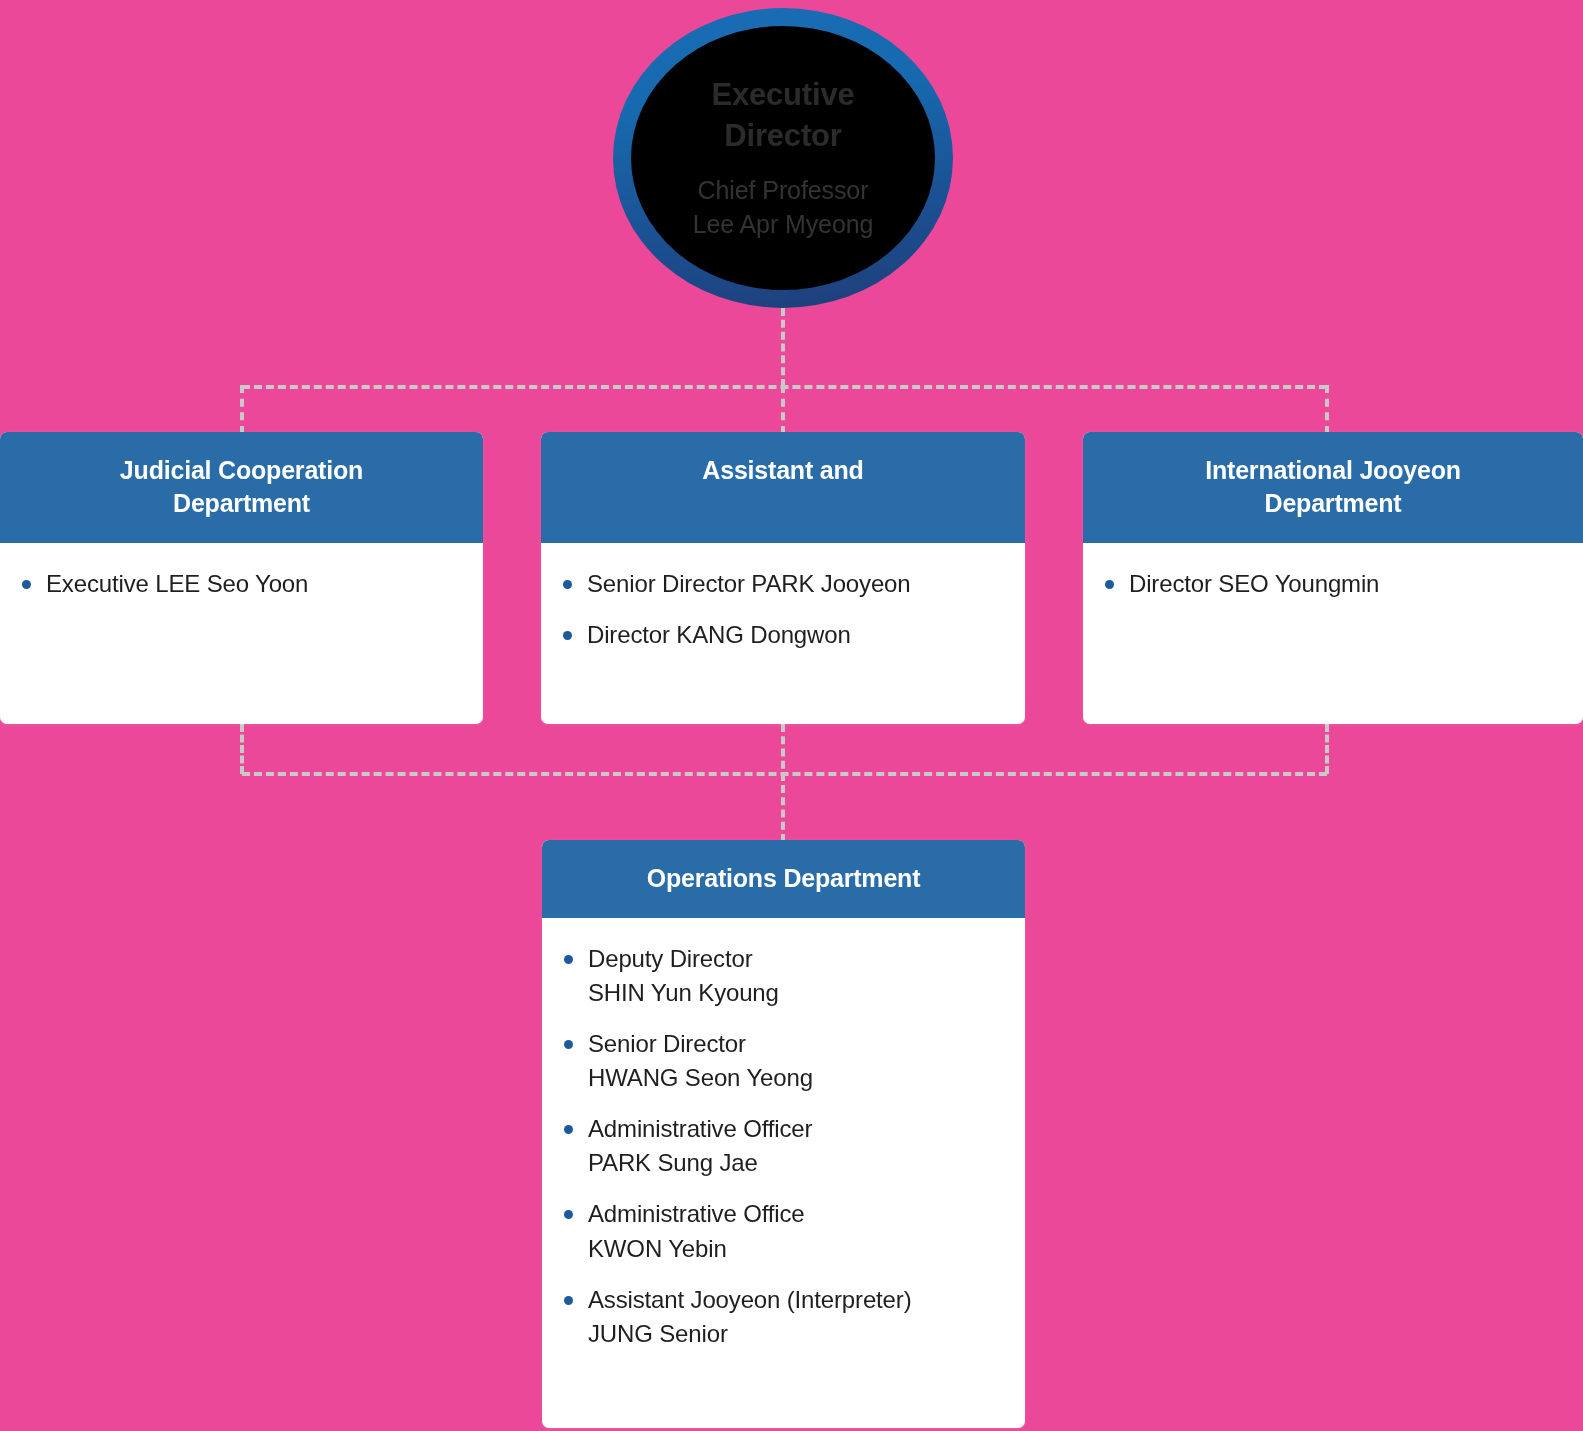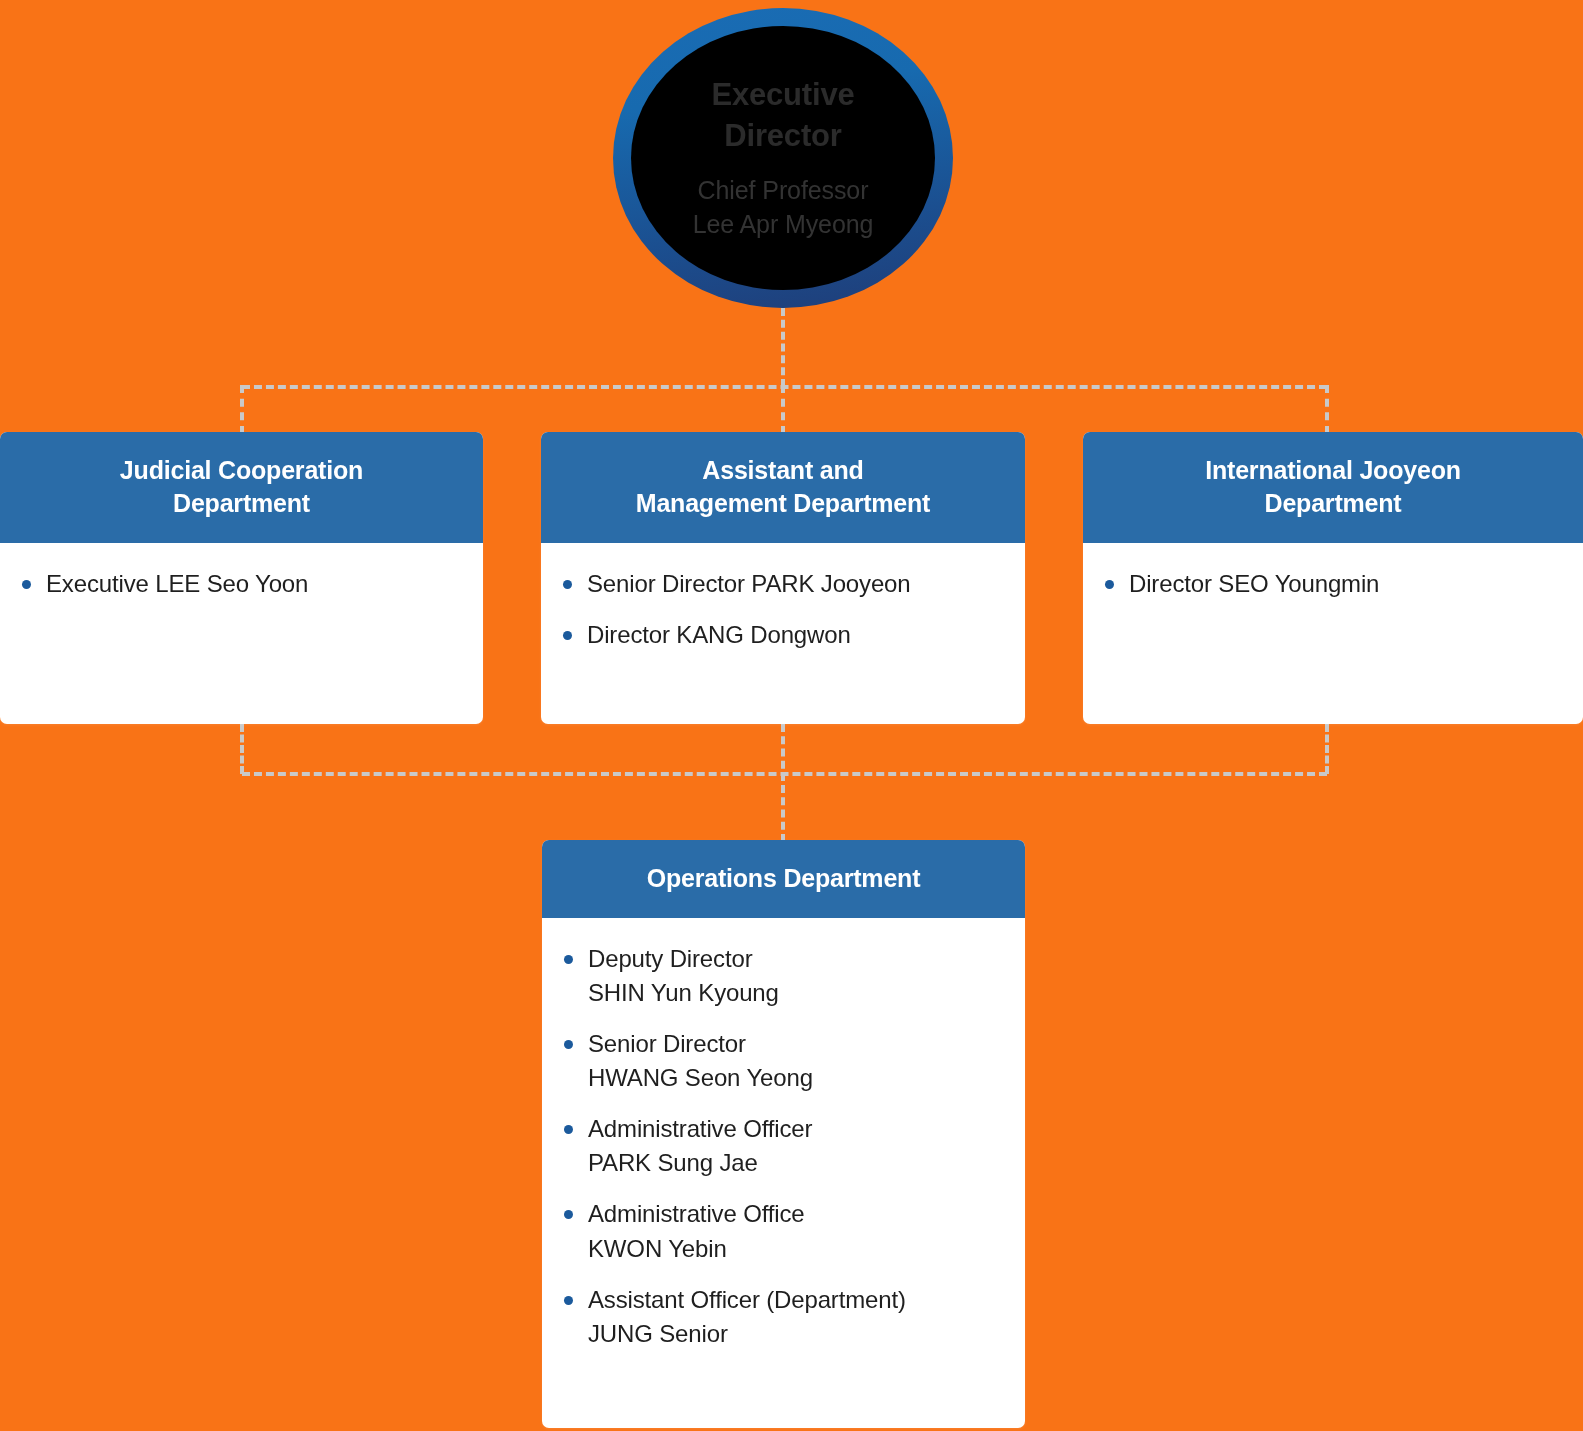--- a/index.html
+++ b/index.html
@@ -9,21 +9,21 @@
   }
   body {
     font-family: "Liberation Sans", sans-serif;
     -webkit-font-smoothing: antialiased;
   }
 
   #org-root {
     position: relative;
     width: 1583px;
     height: 1431px;
-    background: #f97316;
+    background: #ec4899;
     overflow: hidden;
   }
   
   .ring-outer {
     position: absolute;
     left: 613px;
     top: 8px;
     width: 340px;
     height: 300px;
     border-radius: 50%;
@@ -179,21 +179,20 @@
           <span class="bullet"></span>
           <span class="li-line">Executive LEE Seo Yoon</span>
         </li>
       </ul>
     </div>
   </div>
 
   <div class="dept" id="dept-planning">
     <div class="dept-header">
       <span class="li-line">Assistant and</span>
-      <span class="li-line">Management Department</span>
     </div>
     <div class="dept-body">
       <ul class="dept-list">
         <li>
           <span class="bullet"></span>
           <span class="li-line">Senior Director PARK Jooyeon</span>
         </li>
         <li>
           <span class="bullet"></span>
           <span class="li-line">Director KANG Dongwon</span>
@@ -238,20 +237,20 @@
           <span class="li-line">Administrative Officer</span>
           <span class="li-line">PARK Sung Jae</span>
         </li>
         <li>
           <span class="bullet"></span>
           <span class="li-line">Administrative Office</span>
           <span class="li-line">KWON Yebin</span>
         </li>
         <li>
           <span class="bullet"></span>
-          <span class="li-line">Assistant Officer (Department)</span>
+          <span class="li-line">Assistant Jooyeon (Interpreter)</span>
           <span class="li-line">JUNG Senior</span>
         </li>
       </ul>
     </div>
   </div>
 
 </div>
 
 </body></html>

